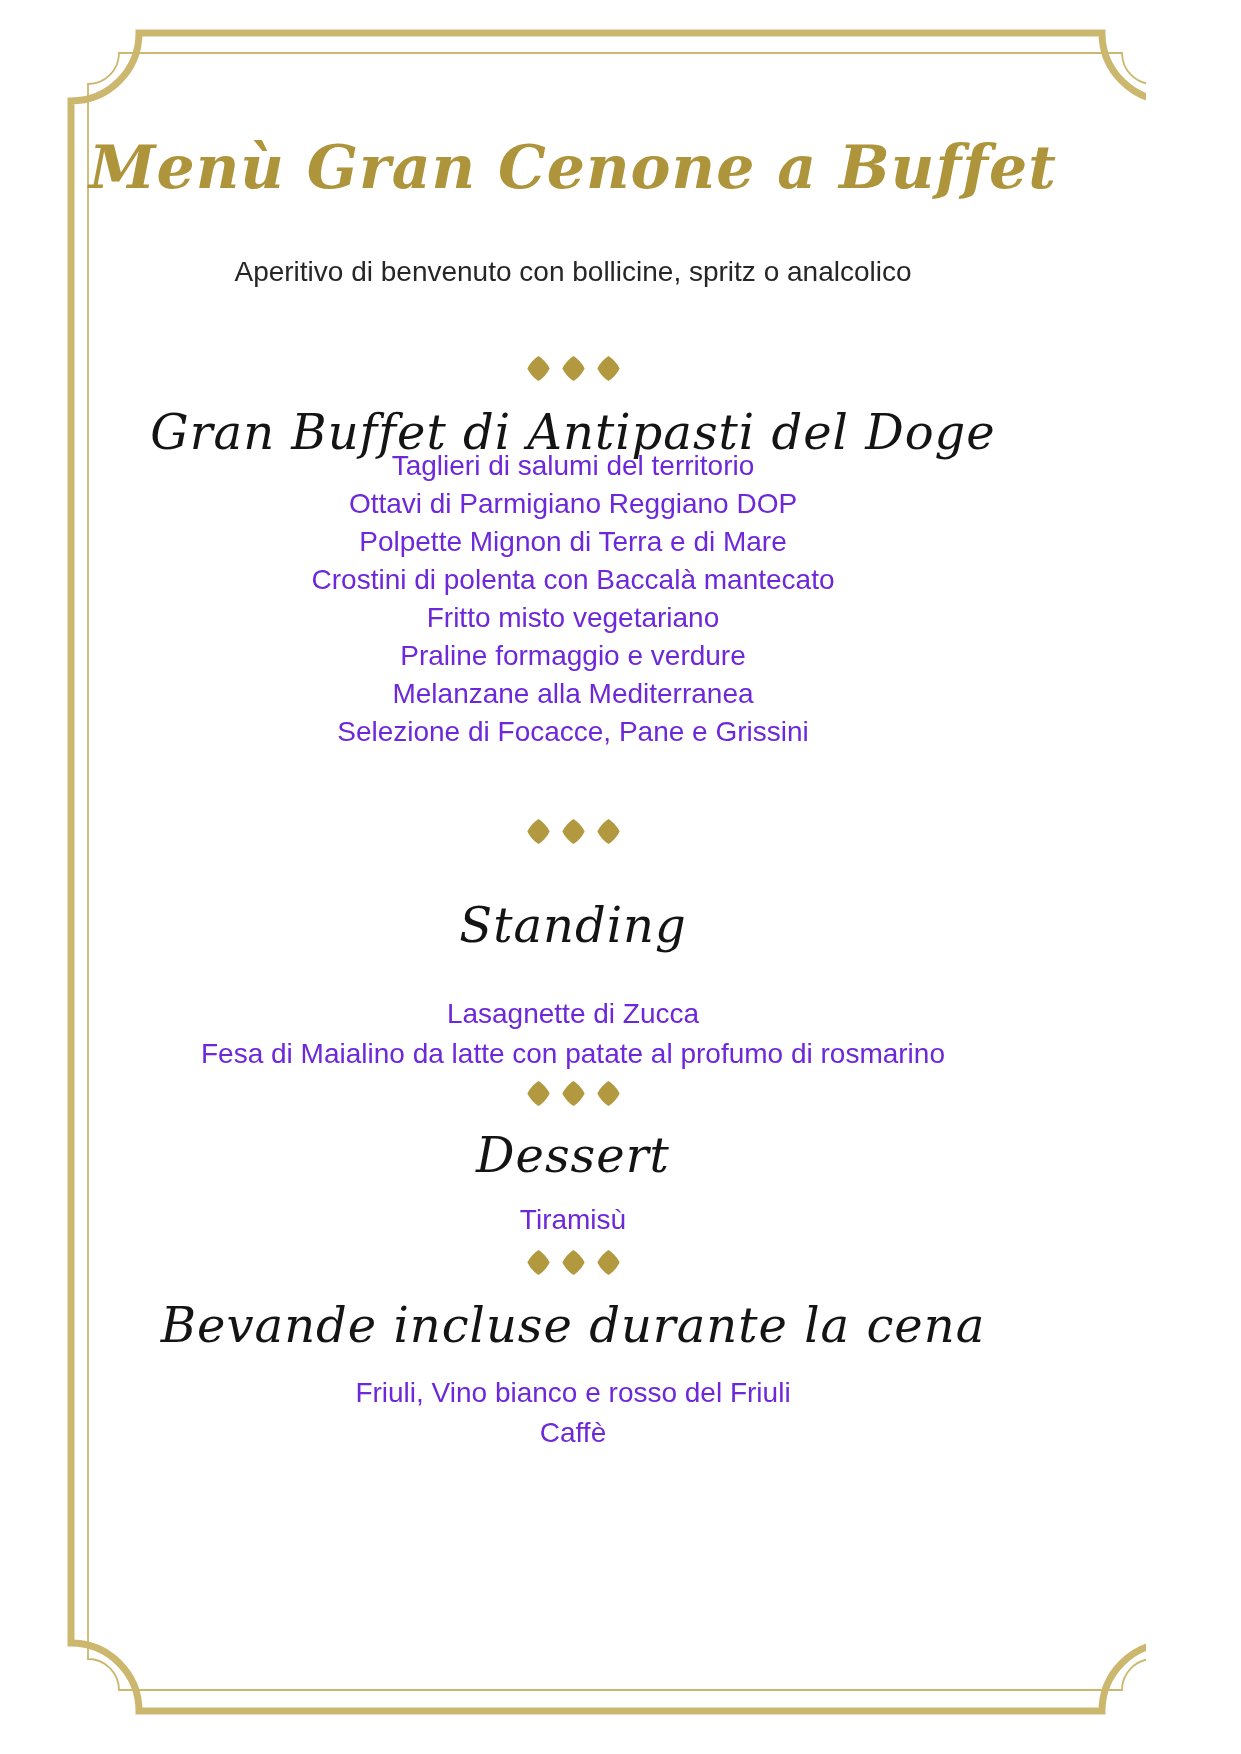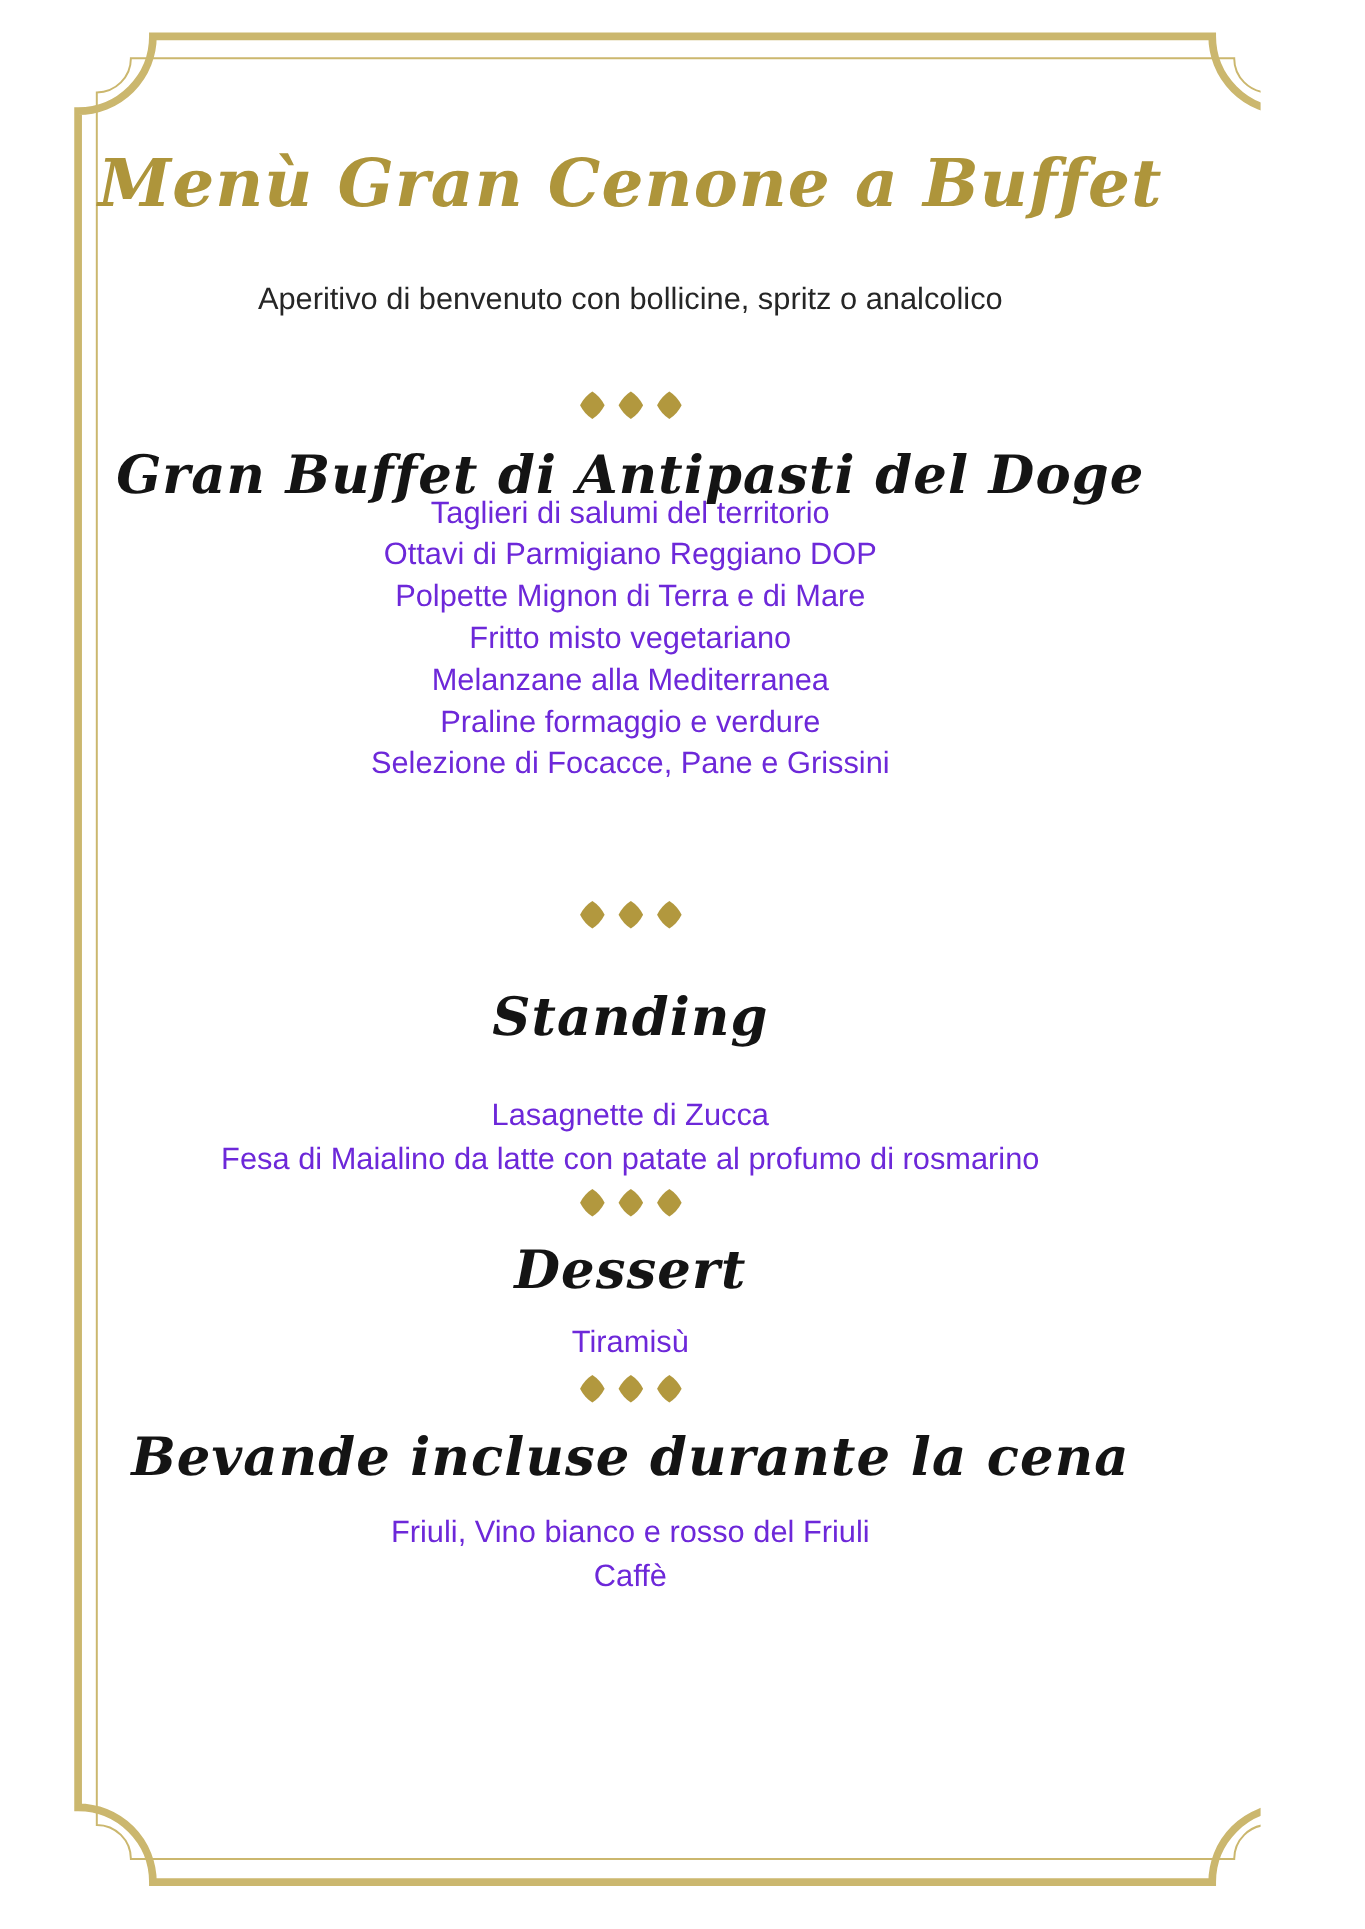--- a/index.html
+++ b/index.html
@@ -39,21 +39,21 @@
     font-weight: 700;
     font-size: 60px;
     line-height: 90px;
     color: #ae953b;
     letter-spacing: 1px;
   }
 
   .script-heading {
     font-family: "DejaVu Serif", serif;
     font-style: italic;
-    font-weight: 700;
+    font-weight: 400;
     font-size: 48px;
     line-height: 84px;
     color: #141414;
     letter-spacing: 1px;
   }
 
   .body-line {
     font-family: Liberation Sans, sans-serif;
     font-size: 28px;
     line-height: 38px;
@@ -100,23 +100,24 @@
         <path d="M 0 -14 Q 8 -9 12.5 0 Q 8 9 0 14 Q -8 9 -12.5 0 Q -8 -9 0 -14 Z"></path>
       </svg>
   </div>
 
   <h2 class="abs script-heading" style="top:390px">Gran Buffet di Antipasti del Doge</h2>
 
   <div class="abs item-list lh38" style="top:447px">
     <div>Taglieri di salumi del territorio</div>
     <div>Ottavi di Parmigiano Reggiano DOP</div>
     <div>Polpette Mignon di Terra e di Mare</div>
+    <div>Crostini di polenta con Baccalà mantecato</div>
     <div>Fritto misto vegetariano</div>
+    <div>Praline formaggio e verdure</div>
     <div>Melanzane alla Mediterranea</div>
-    <div>Praline formaggio e verdure</div>
     <div>Selezione di Focacce, Pane e Grissini</div>
   </div>
 
   <div class="abs separator" style="top:815px">
     <svg class="sparkle" viewBox="-14 -15 28 30">
         <path d="M 0 -14 Q 8 -9 12.5 0 Q 8 9 0 14 Q -8 9 -12.5 0 Q -8 -9 0 -14 Z"></path>
       </svg>
     <svg class="sparkle" viewBox="-14 -15 28 30">
         <path d="M 0 -14 Q 8 -9 12.5 0 Q 8 9 0 14 Q -8 9 -12.5 0 Q -8 -9 0 -14 Z"></path>
       </svg>

